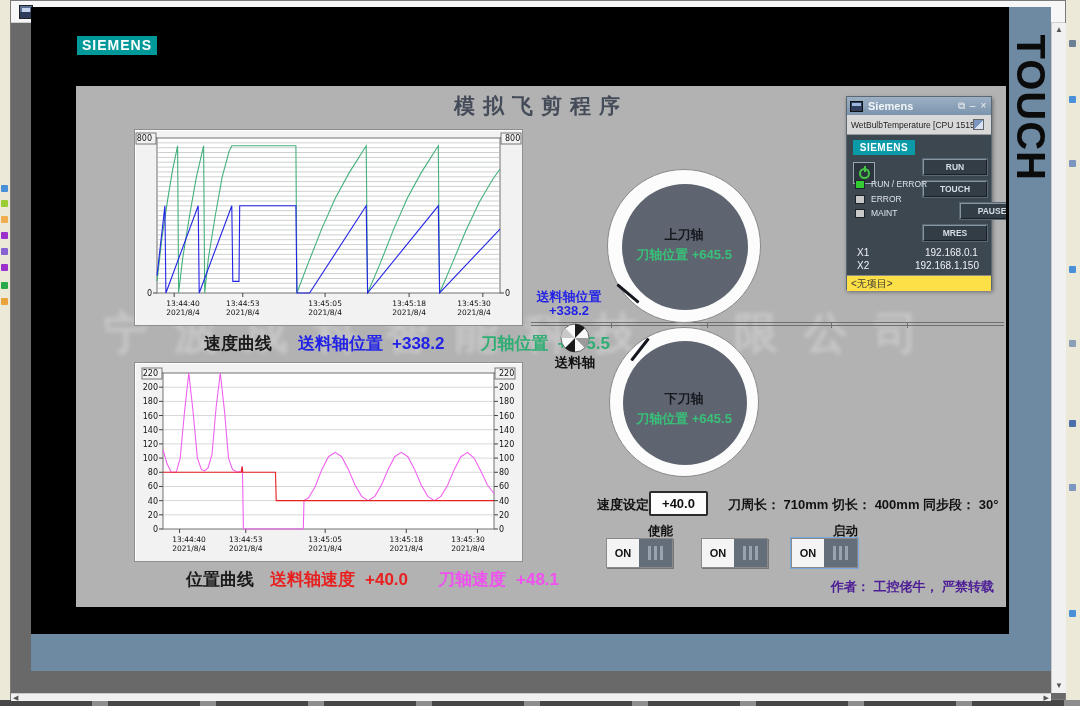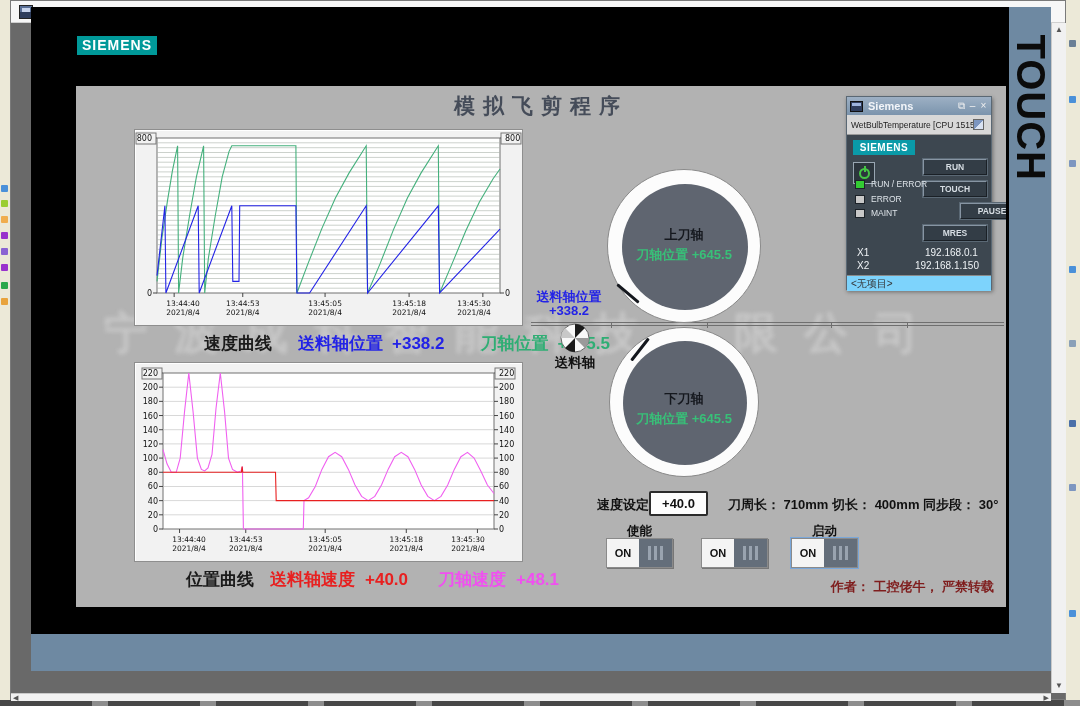--- a/index.html
+++ b/index.html
@@ -74,32 +74,32 @@
   #plc-power{left:6px;top:27px;width:22px;height:22px;background:#2c353d;border:1px solid #98a6b2;display:flex;align-items:center;justify-content:center;}
   .pwr-glyph{width:11px;height:11px;border:2px solid #45c645;border-radius:50%;position:relative;}
   .pwr-glyph::after{content:"";position:absolute;left:3px;top:-4px;width:2px;height:6px;background:#45c645;}
   .plc-btn{position:absolute;left:76px;width:64px;height:16px;background:#333d46;color:#d6dde3;
     font-size:8.5px;font-weight:bold;text-align:center;line-height:15px;
     border:1px solid;border-color:#8795a3 #1a2026 #1a2026 #8795a3;box-shadow:0 0 0 1px #5a6874;}
   .led-row{position:absolute;left:8px;display:flex;align-items:center;}
   .led{width:10px;height:9px;border:1px solid #1c2228;margin-right:6px;}
   .led-label{font-size:8.5px;color:#dde3e8;}
   .ipline{position:absolute;font-size:10px;color:#eef2f5;}
-  #plc-footer{left:0;top:178px;width:100%;height:16px;background:#7dd3fc;border-top:1px solid #8a8a8a;font-size:10px;color:#333;line-height:15px;padding-left:4px;}
+  #plc-footer{left:0;top:178px;width:100%;height:16px;background:#fde047;border-top:1px solid #8a8a8a;font-size:10px;color:#333;line-height:15px;padding-left:4px;}
 
   
   .blk-label{font-size:13px;font-weight:bold;color:#111;}
   #speed-input{left:573px;top:405px;width:59px;height:25px;background:#fdfdfd;border:2px solid #2b2b2b;border-radius:2px;
     text-align:center;font-size:13px;font-weight:bold;color:#111;line-height:21px;}
   .switch{position:absolute;width:67px;height:30px;display:flex;border:1px solid #8a8a8a;box-shadow:1px 1px 0 #777;}
   .sw-on{width:33px;background:#f4f4f4;text-align:center;font-size:11px;font-weight:bold;color:#111;line-height:28px;}
   .sw-grip{width:34px;background:#646e7a;display:flex;align-items:center;justify-content:center;gap:3px;}
   .sw-grip i{display:block;width:3px;height:14px;background:#99a3af;}
-  .sw-label{position:absolute;width:67px;text-align:center;font-size:12.5px;font-weight:bold;color:#111;}
-  #author{right:12px;top:492px;font-size:13px;font-weight:bold;color:#7f1d1d;}
+  .sw-label{position:absolute;width:67px;text-align:right;font-size:12.5px;font-weight:bold;color:#111;}
+  #author{right:12px;top:492px;font-size:13px;font-weight:bold;color:#4c1d95;}
 
   svg text{font-family:"DejaVu Sans",sans-serif;}
 </style>
 </head>
 <body>
 
 <div id="root">
 
   <div class="abs bg-strip" style="left:0;top:0;width:10px;height:700px;">
     <span class="bg-dot" style="left:1px;top:185px;background:#4a90d9;"></span>

